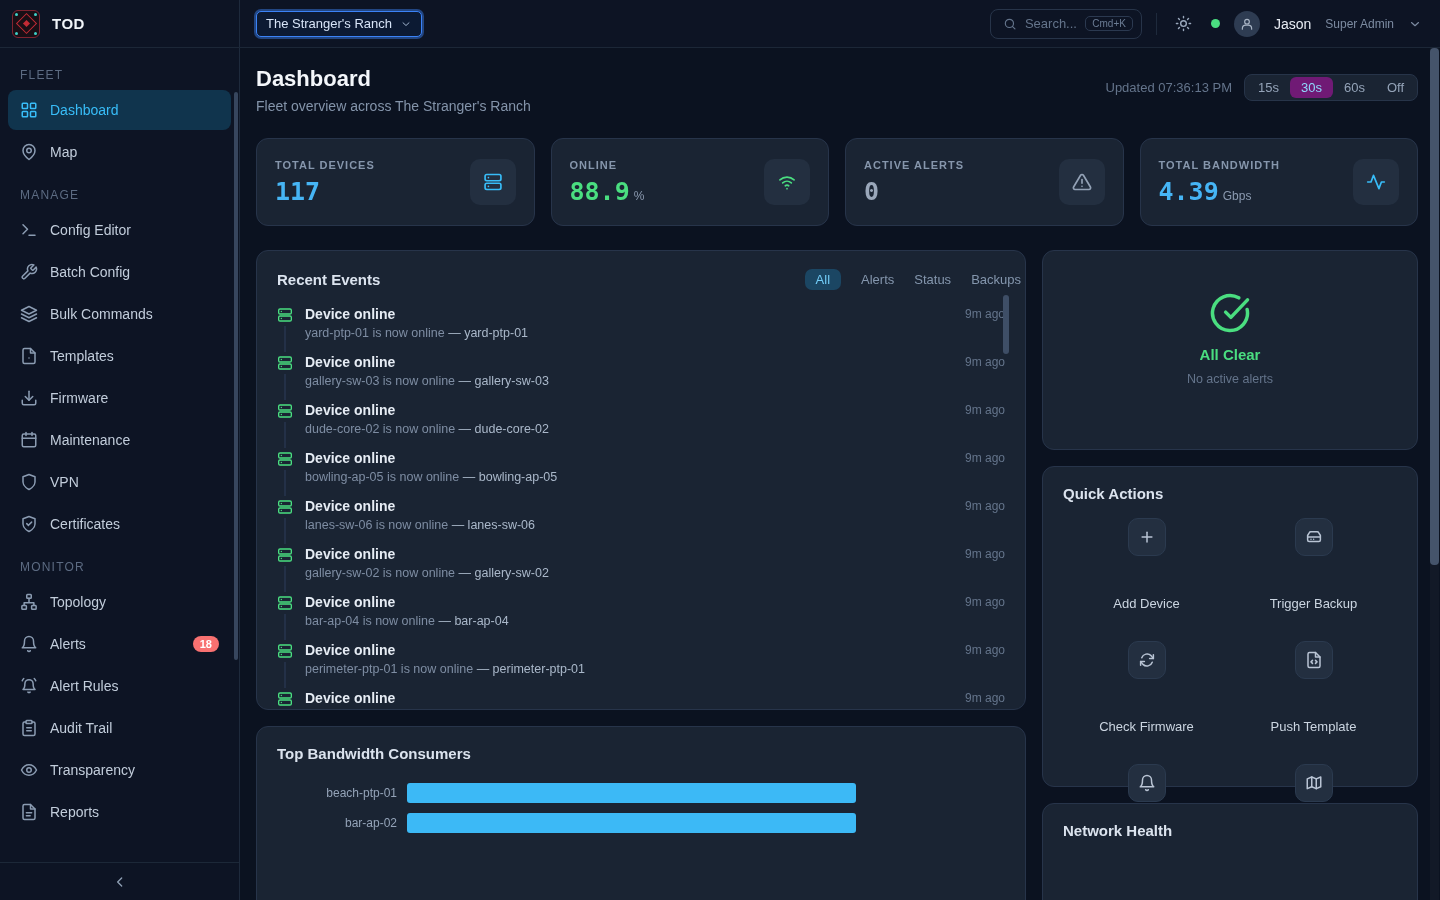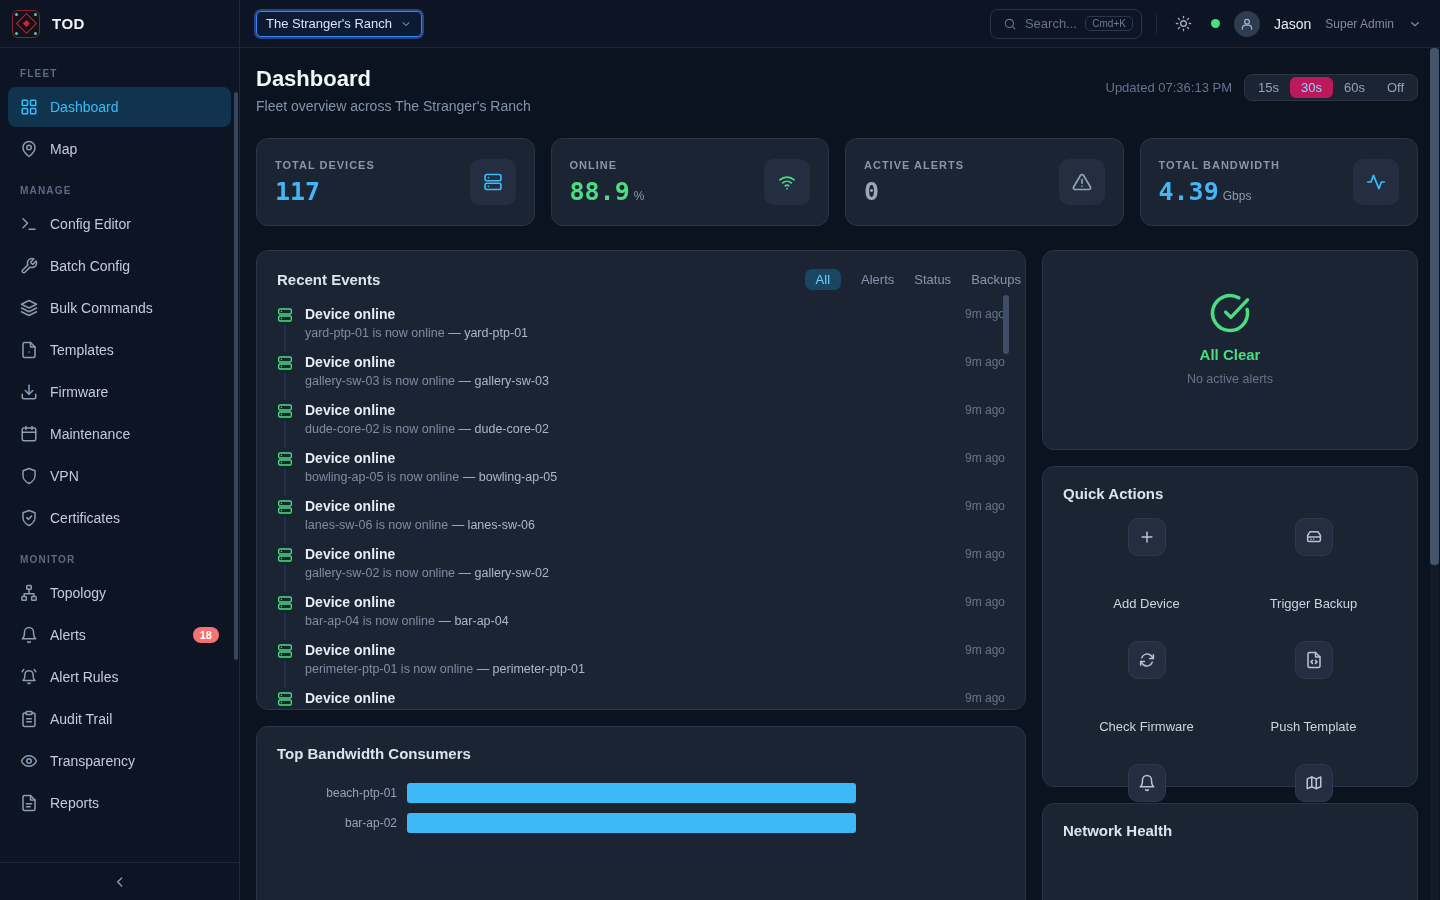--- a/index.html
+++ b/index.html
@@ -36,21 +36,21 @@
   .status-dot { width:9px; height:9px; border-radius:50%; background:#4ade80; }
   .avatar { width:26px; height:26px; border-radius:50%; background:#2e3c52; display:flex; align-items:center; justify-content:center; color:#aab6c6; }
   .avatar svg { width:14px; height:14px; }
   .user-name { font-size:14px; color:#e8edf4; }
   .user-role { font-size:12px; color:#7c8ba1; }
   .user-caret { width:14px; height:14px; color:#7c8ba1; cursor:pointer; }
 
   
   .sidebar { position:absolute; top:48px; left:0; bottom:0; width:240px; background:#0d1424;
     border-right:1px solid #1e2a3c; padding:14px 8px 0 8px; }
-  .sec-label { font-size:10px; font-weight:bold; letter-spacing:1.2px; color:#5c6b82; padding:6px 12px 6px 12px; margin-top:10px; }
+  .sec-label { font-size:12px; font-weight:normal; letter-spacing:1.2px; color:#5c6b82; padding:6px 12px 6px 12px; margin-top:10px; }
   .sec-label:first-child { margin-top:0; }
   .nav-item { display:flex; align-items:center; gap:12px; height:40px; padding:0 12px; margin:2px 0;
     border-radius:8px; color:#c2cddb; font-size:14px; cursor:pointer; }
   .nav-item svg { width:18px; height:18px; color:#8b9cb2; flex:none; }
   .nav-item.active { background:#10344d; color:#38bdf8; }
   .nav-item.active svg { color:#38bdf8; }
   .nav-badge { margin-left:auto; background:#f87171; color:#fff; font-size:11px; font-weight:bold;
     padding:2px 7px; border-radius:999px; }
   .side-foot { position:absolute; left:0; right:0; bottom:0; height:38px; border-top:1px solid #1c2838;
     display:flex; align-items:center; justify-content:center; color:#8fa0b5; cursor:pointer; }
@@ -59,21 +59,21 @@
 
   
   .main { position:absolute; top:48px; left:240px; right:0; bottom:0; padding:18px 22px 0 16px; overflow:hidden; }
   .page-head { display:flex; align-items:flex-start; margin-bottom:24px; }
   .page-title { font-size:22px; font-weight:bold; color:#f4f7fb; line-height:26px; }
   .page-sub { font-size:14px; color:#8494aa; margin-top:6px; }
   .head-right { margin-left:auto; display:flex; align-items:center; gap:12px; margin-top:8px; }
   .updated { font-size:13px; color:#64748b; }
   .seg { display:flex; align-items:center; background:#1a2433; border:1px solid #273449; border-radius:8px; padding:2px; }
   .seg-btn { font-size:13px; color:#94a3b8; padding:3px 11px; border-radius:6px; cursor:pointer; }
-  .seg-btn.active { background:#be185d; color:#8fd8fc; }
+  .seg-btn.active { background:#701a75; color:#8fd8fc; }
 
   .stats { display:grid; grid-template-columns:repeat(4,1fr); gap:16px; }
   .stat-card { height:88px; background:#1a2433; border:1px solid #27344a; border-radius:12px;
     padding:16px 18px; display:flex; align-items:center; }
   .stat-l { flex:1; }
   .stat-label { font-size:11px; font-weight:bold; letter-spacing:1px; color:#8696ac; }
   .stat-value { margin-top:6px; font-family:"DejaVu Sans Mono", monospace; font-size:25px; font-weight:bold; }
   .stat-unit { font-family:"Liberation Sans", sans-serif; font-size:12px; font-weight:normal; color:#8b9ab0; margin-left:4px; }
   .v-blue { color:#46b5f5; } .v-green { color:#4ade80; } .v-gray { color:#9aa7ba; }
   .stat-ic { width:46px; height:46px; border-radius:10px; background:#232f40; display:flex; align-items:center; justify-content:center; }

